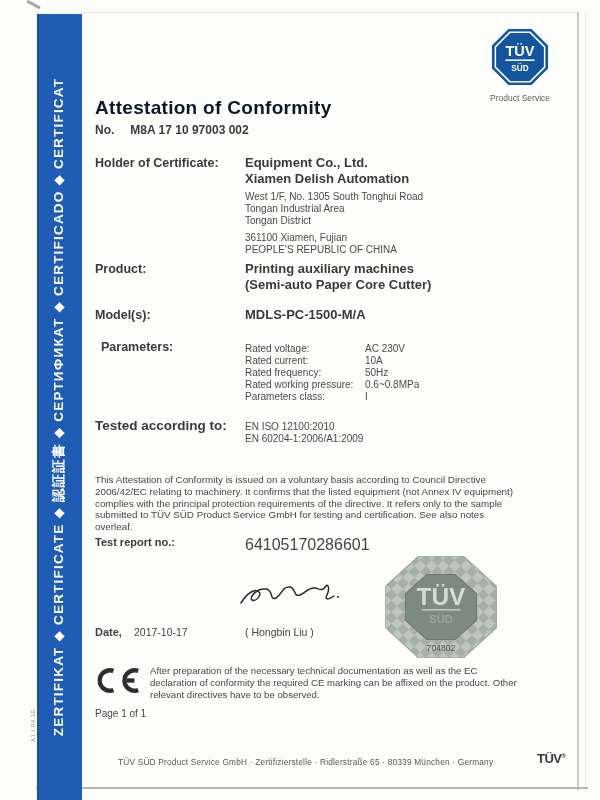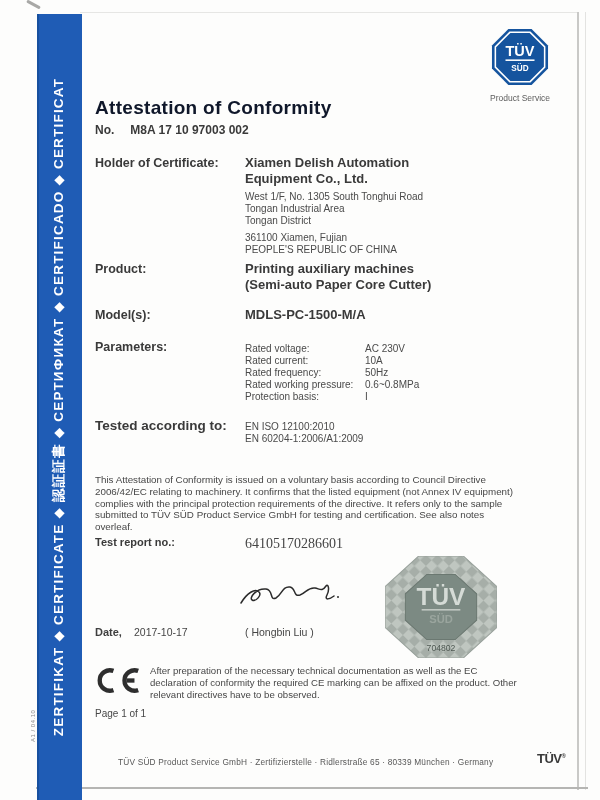--- a/index.html
+++ b/index.html
@@ -34,29 +34,29 @@
   .val-bold{font-weight:bold;font-size:13px;line-height:16px;color:#3a3a3a;}
   .small{font-size:10px;line-height:12px;color:#4a4a4a;}
   .holder-lbl{left:95px;top:156px;}
   .holder-val{left:245px;top:155px;width:260px;}
   .addr1{margin-top:4px;}
   .addr2{margin-top:5px;}
   .product-lbl{left:95px;top:262px;}
   .product-val{left:245px;top:261px;width:260px;}
   .models-lbl{left:95px;top:308px;}
   .models-val{left:245px;top:307px;}
-  .params-lbl{left:95px;top:340px;}
+  .params-lbl{left:101px;top:340px;}
   .params-rows{left:245px;top:343px;width:280px;}
   .param-row{display:flex;}
   .param-name{width:120px;flex:none;}
   .tested-lbl{left:95px;top:418px;font-size:13.5px;}
   .tested-val{left:245px;top:421px;}
   .statement{left:95px;top:474px;width:424px;font-size:9.8px;line-height:11.8px;color:#474747;}
   .report-lbl{left:95px;top:536px;font-size:11px;}
-  .report-val{left:245px;top:536px;font-size:14px;color:#454545;font-family:Liberation Serif, serif;}
+  .report-val{left:245px;top:536px;font-size:16px;color:#454545;}
   .sig{left:238px;top:579px;}
   .date-lbl{left:95px;top:626px;font-size:11px;font-weight:bold;}
   .date-val{left:134px;top:626px;font-size:10.5px;color:#454545;}
   .signer{left:245px;top:626px;font-size:10.5px;color:#454545;}
   .stamp{left:385px;top:556px;}
   .ce-mark{left:93px;top:662px;}
   .ce-text{left:150px;top:665px;width:368px;font-size:9.6px;line-height:12.2px;color:#474747;}
   .page-info{left:95px;top:708px;font-size:10px;color:#474747;}
   .footer{left:118px;top:757px;width:400px;font-size:8.3px;color:#575757;white-space:nowrap;letter-spacing:.2px;}
   .footer-logo{left:537px;top:751px;font-size:13px;font-weight:bold;color:#3a3a3a;letter-spacing:-.5px;}
@@ -87,22 +87,22 @@
   <div class="logo-caption">Product Service</div>
 </div>
 
 <div class="abs title">Attestation of Conformity</div>
 <div class="abs no-line">
   <span>No.</span><span class="no-num">M8A 17 10 97003 002</span>
 </div>
 
 <div class="abs lbl holder-lbl">Holder of Certificate:</div>
 <div class="abs holder-val">
+  <div class="val-bold">Equipment Co., Ltd.</div>
   <div class="val-bold">Xiamen Delish Automation</div>
-  <div class="val-bold">Equipment Co., Ltd.</div>
   <div class="addr1">
     <div class="small">West 1/F, No. 1305 South Tonghui Road</div>
     <div class="small">Tongan Industrial Area</div>
     <div class="small">Tongan District</div>
   </div>
   <div class="addr2">
     <div class="small">361100 Xiamen, Fujian</div>
     <div class="small">PEOPLE'S REPUBLIC OF CHINA</div>
   </div>
 </div>
@@ -128,21 +128,21 @@
   </div>
   <div class="param-row">
     <span class="small param-name">Rated frequency:</span>
     <span class="small">50Hz</span>
   </div>
   <div class="param-row">
     <span class="small param-name">Rated working pressure:</span>
     <span class="small">0.6~0.8MPa</span>
   </div>
   <div class="param-row">
-    <span class="small param-name">Protection basis:</span>
+    <span class="small param-name">Parameters class:</span>
     <span class="small">I</span>
   </div>
 </div>
 
 <div class="abs lbl tested-lbl">Tested according to:</div>
 <div class="abs tested-val">
   <div class="small">EN ISO 12100:2010</div>
   <div class="small">EN 60204-1:2006/A1:2009</div>
 </div>
 

